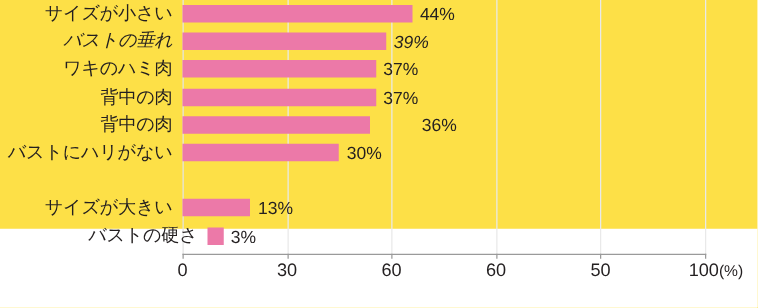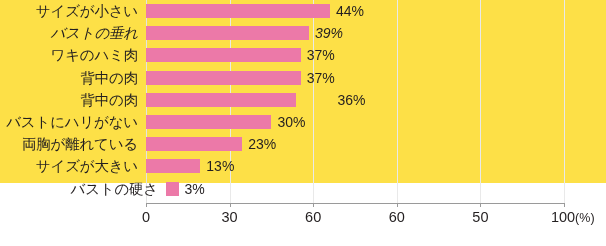--- a/index.html
+++ b/index.html
@@ -158,25 +158,20 @@
       <div class="row" style="top: 88.8px;">
         <div class="cat-label">背中の肉</div>
         <div class="bar" style="width: 150.48px; background: rgb(236, 121, 168);"></div>
         <div class="value-label" style="left: 302.48px; margin-left: 35px;">36%</div>
       </div>
       <div class="row" style="top: 111px;">
         <div class="cat-label">バストにハリがない</div>
         <div class="bar" style="width: 125.4px; background: rgb(236, 121, 168);"></div>
         <div class="value-label" style="left: 277.4px;">30%</div>
       </div>
-      <div class="row" style="top: 133.2px;">
-        <div class="cat-label">両胸が離れている</div>
-        <div class="bar" style="width: 96.14px; background: rgb(236, 121, 168);"></div>
-        <div class="value-label" style="left: 248.14px;">23%</div>
-      </div>
       <div class="row" style="top: 155.4px;">
         <div class="cat-label">サイズが大きい</div>
         <div class="bar" style="width: 54.34px; background: rgb(236, 121, 168);"></div>
         <div class="value-label" style="left: 206.34px;">13%</div>
       </div>
       <div class="row" style="top: 177.6px; margin-left: 20px;">
         <div class="cat-label">バストの硬さ</div>
         <div class="bar" style="width: 12.54px; background: rgb(236, 121, 168);"></div>
         <div class="value-label" style="left: 164.54px;">3%</div>
       </div>

